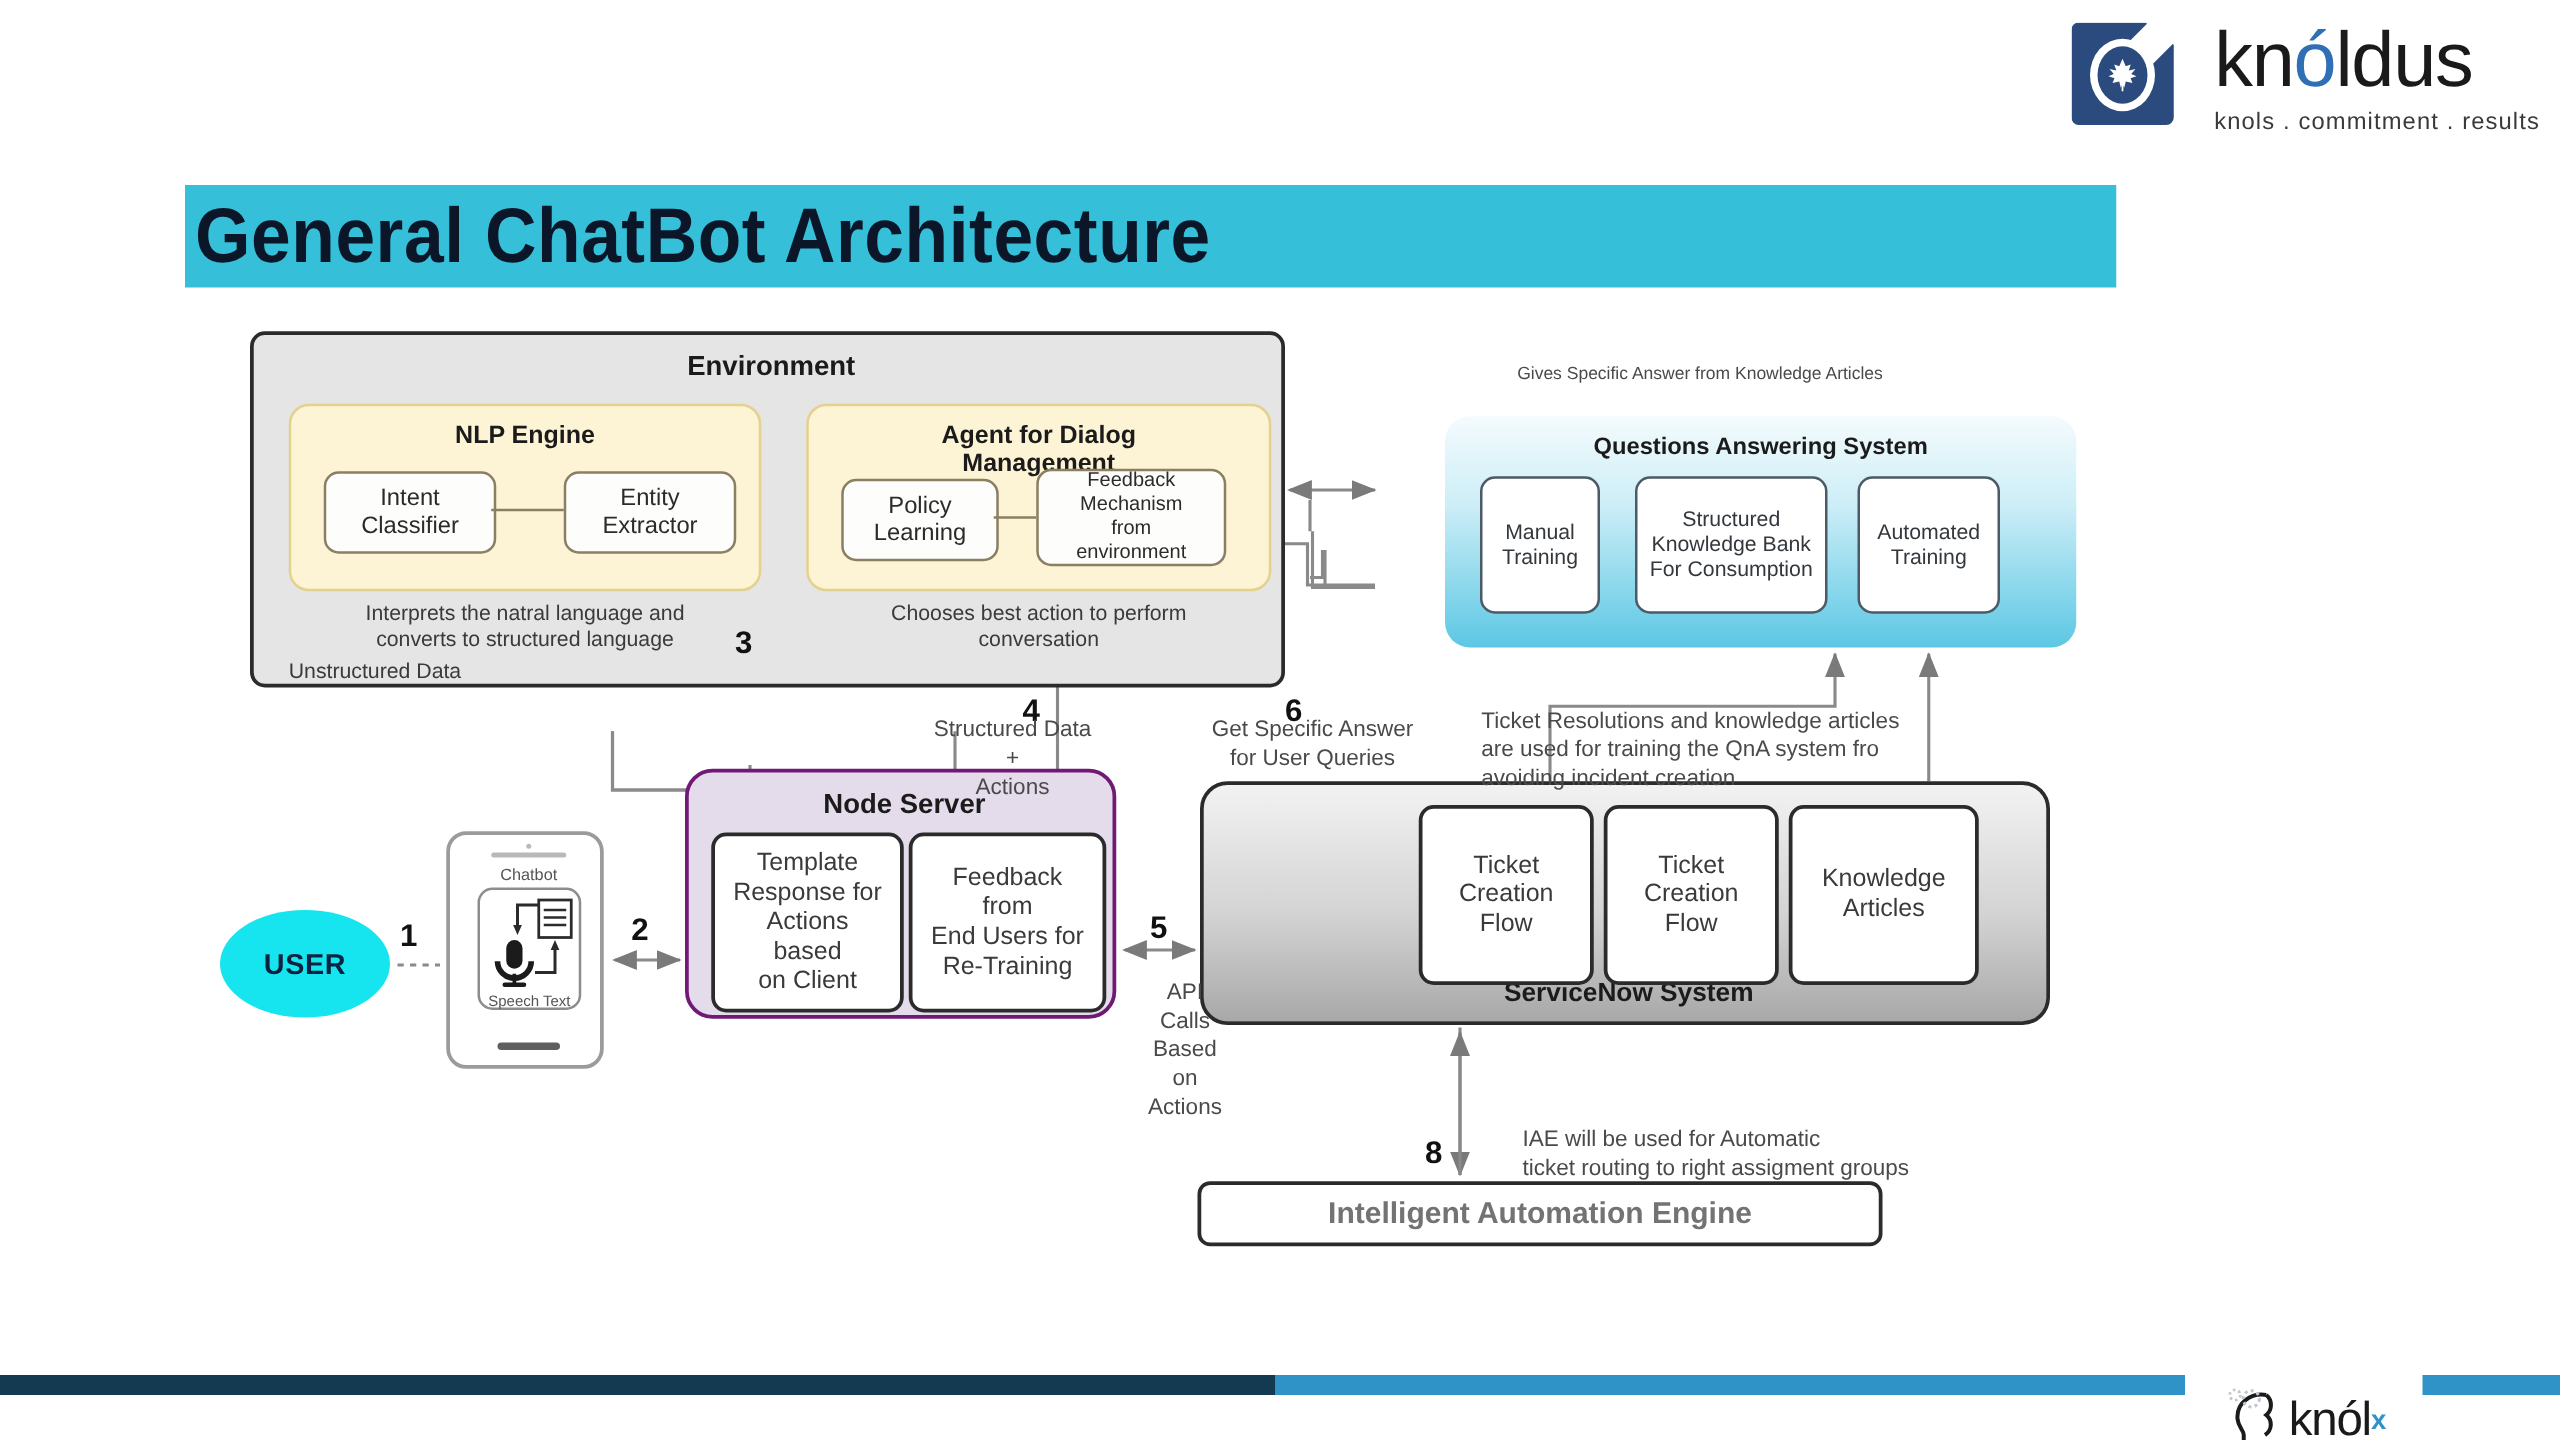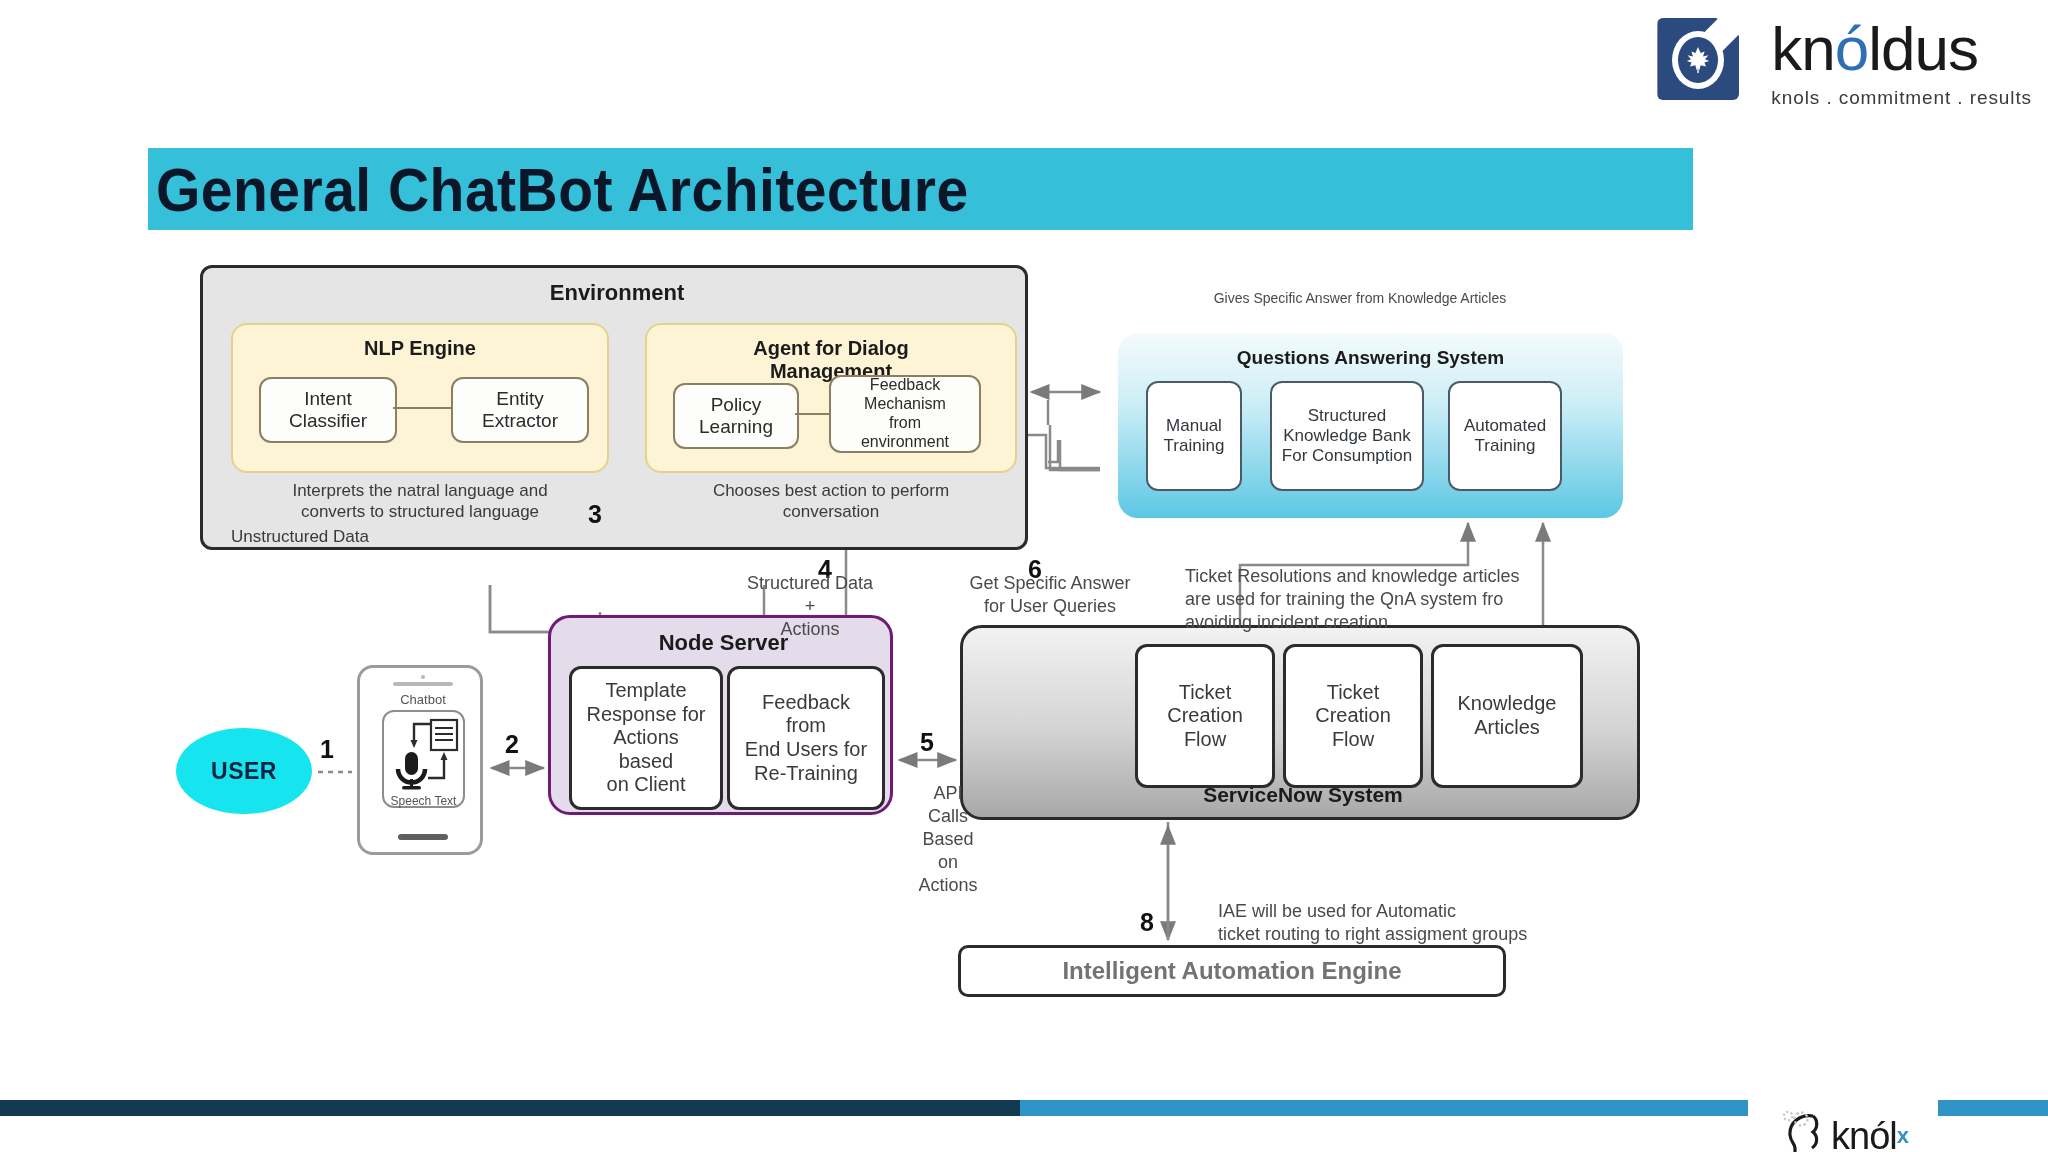--- a/index.html
+++ b/index.html
@@ -48,21 +48,21 @@
   .agent{left:442px;top:55px;width:372px;height:150px;}
   .mod-title{position:absolute;left:0;top:12px;width:100%;text-align:center;
              font-size:20px;font-weight:bold;color:#1b1b1b;line-height:1.15;}
   .wbox{position:absolute;background:#fdfdfb;border:2px solid #8a7f63;border-radius:12px;
         display:flex;align-items:center;justify-content:center;text-align:center;
         font-size:19px;color:#2b2b2b;line-height:1.18;}
 
   .cap{position:absolute;font-size:17px;color:#3a3a3a;text-align:center;line-height:1.25;}
 
   
-  .qna{left:1118px;top:93px;width:505px;height:185px;border-radius:20px;
+  .qna{left:1156px;top:93px;width:505px;height:185px;border-radius:20px;
        background:linear-gradient(180deg,#f4fbfd 0%,#cdeef7 38%,#5cc7e4 100%);}
   .qna-title{left:0;top:14px;width:505px;text-align:center;font-size:19px;font-weight:bold;color:#1b1b1b;}
   .qna .wbox{border-color:#4c5a66;background:#ffffff;font-size:17px;color:#33383d;}
 
   
   .node{left:548px;top:375px;width:345px;height:200px;background:#e4dcea;
         border:3px solid #701a75;border-radius:22px;}
   .node-title{left:0;top:12px;width:345px;text-align:center;font-size:22px;font-weight:bold;color:#1b1b1b;}
   .node .wbox{border:3px solid #2b2b2b;background:#ffffff;font-size:20px;color:#3a3a3a;}
 

